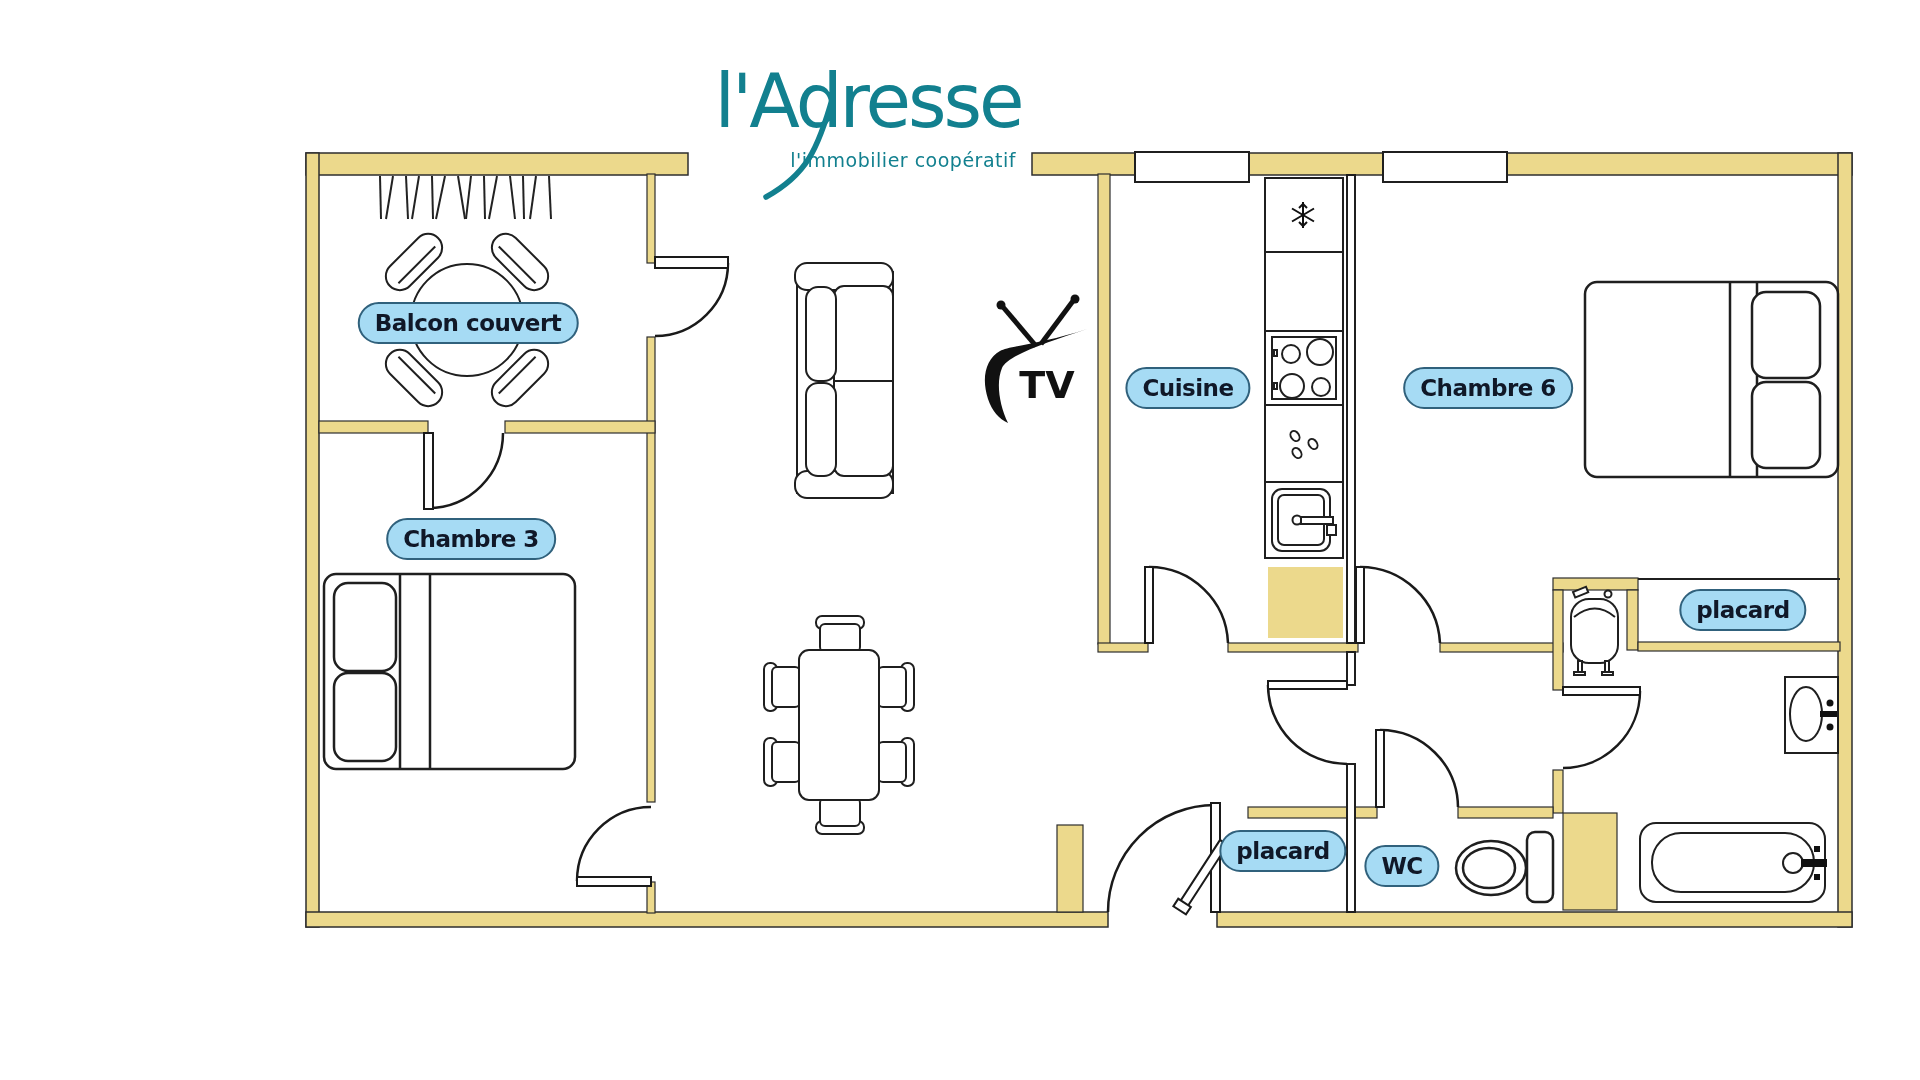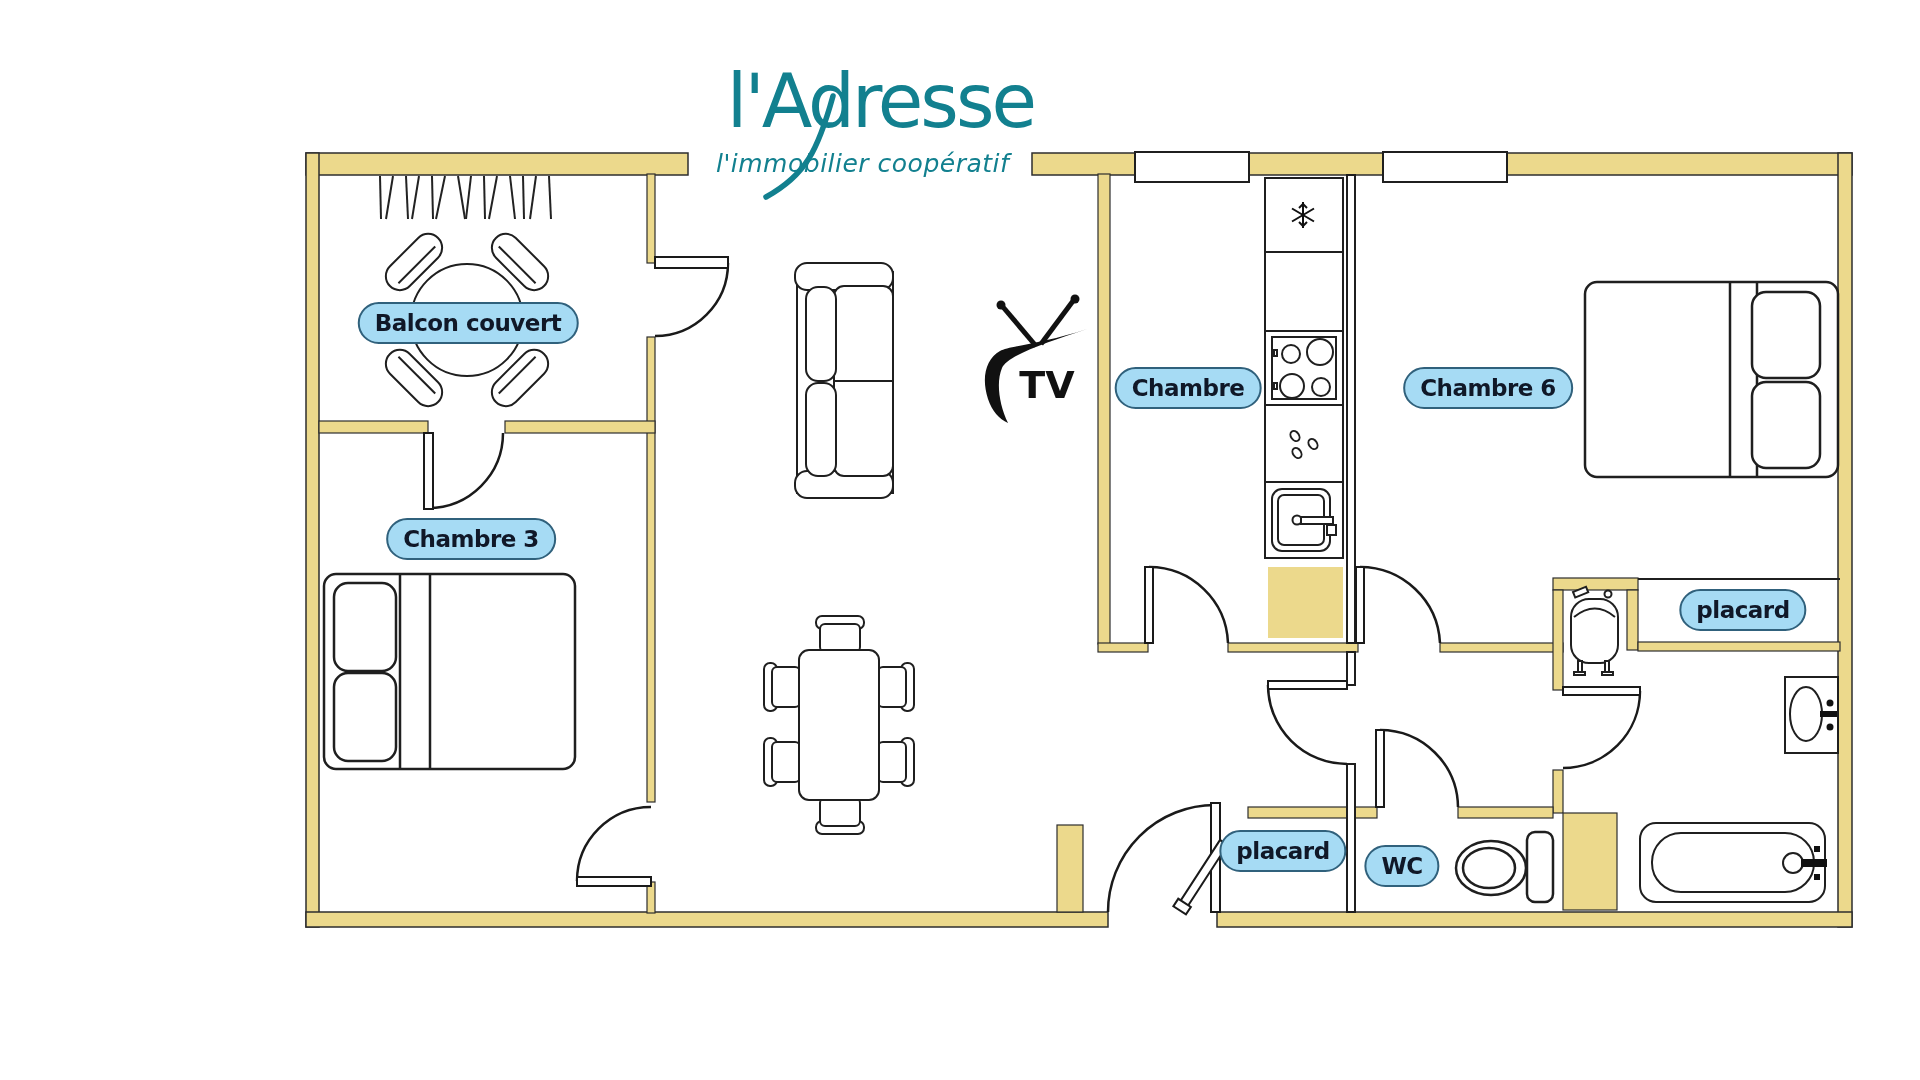--- a/index.html
+++ b/index.html
@@ -8,27 +8,27 @@
     font-family:"DejaVu Sans",sans-serif;
   }
   .plan-svg{position:absolute;left:0;top:0;}
   .pill{
     position:absolute;transform:translate(-50%,-50%);
     background:#A6DBF4;border:2px solid #30617C;border-radius:21px;
     padding:6px 15px;font-size:23px;font-weight:bold;color:#101828;
     white-space:nowrap;z-index:5;letter-spacing:-0.5px;
   }
   .logo-title{
-    position:absolute;left:702px;top:64px;width:332px;text-align:right;
+    position:absolute;left:702px;top:64px;width:332px;text-align:center;
     font-size:74px;letter-spacing:-3px;color:#12808F;z-index:4;line-height:1;
     font-weight:500;
   }
   .logo-subtitle{
-    position:absolute;left:716px;top:149px;width:300px;
-    font-size:25px;color:#12808F;z-index:4;letter-spacing:0.5px;font-style:italic;
+    position:absolute;left:716px;top:149px;width:300px;text-align:right;
+    font-size:19px;color:#12808F;z-index:4;letter-spacing:0.5px;
   }
 </style>
 </head>
 <body>
 
 <div class="stage">
 
   <svg class="plan-svg" width="1920" height="1080" viewBox="0 0 1920 1080">
 
     <g fill="#ECD98C" stroke="#2E2E2E" stroke-width="1.5">
@@ -322,19 +322,19 @@
     </g>
 
     <path d="M 833 96 C 818 150 806 175 766 197" fill="none" stroke="#12808F" stroke-width="5.5" stroke-linecap="round"></path>
   </svg>
 
   <div class="logo-title">l'Adresse</div>
   <div class="logo-subtitle">l'immobilier coopératif</div>
 
   <div class="pill" style="left:468px;top:323px">Balcon couvert</div>
   <div class="pill" style="left:471px;top:539px">Chambre 3</div>
-  <div class="pill" style="left:1188px;top:388px">Chambre</div>
+  <div class="pill" style="left:1188px;top:388px">Cuisine</div>
   <div class="pill" style="left:1488px;top:388px">Chambre 6</div>
   <div class="pill" style="left:1743px;top:610px">placard</div>
   <div class="pill" style="left:1283px;top:851px">placard</div>
   <div class="pill" style="left:1402px;top:866px">WC</div>
 
 </div>
 
 </body></html>

